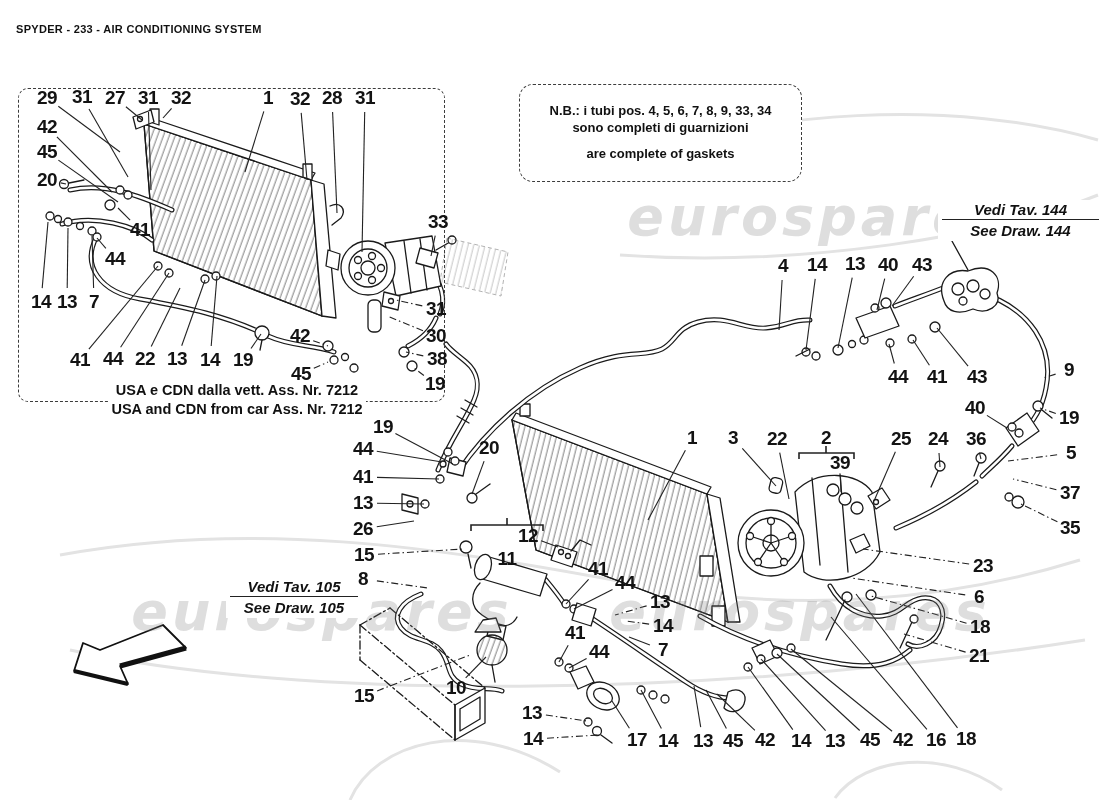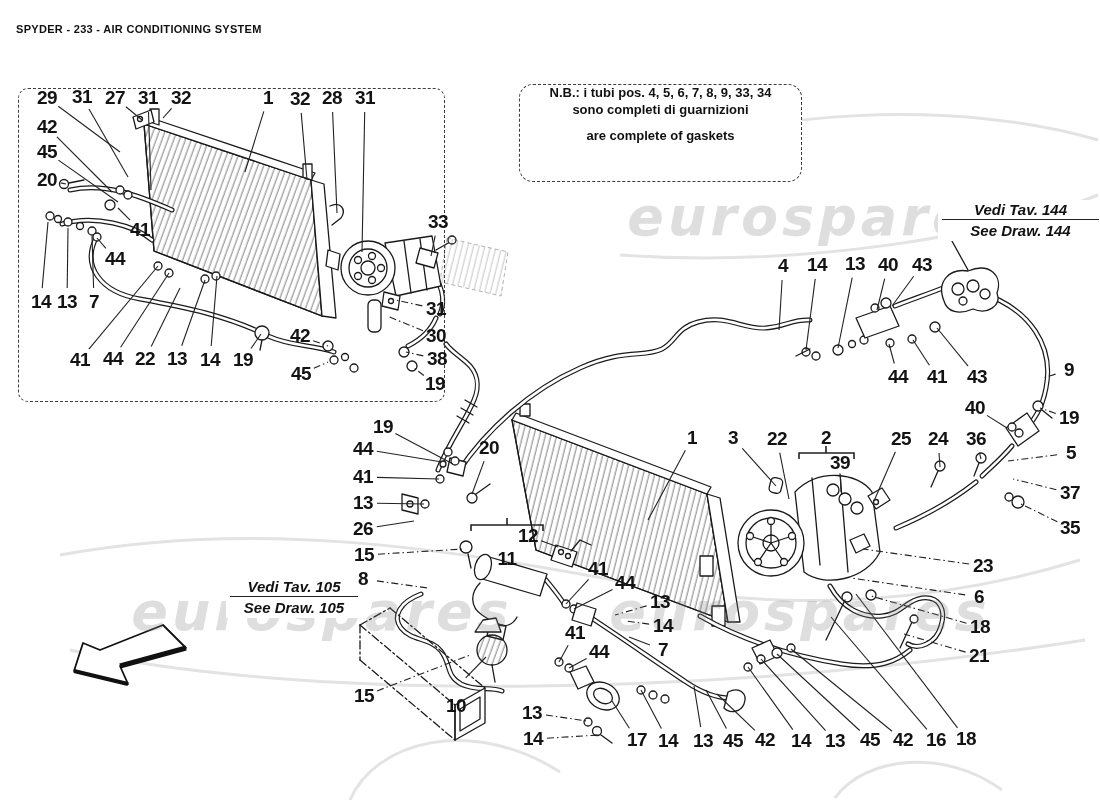--- a/index.html
+++ b/index.html
@@ -6,21 +6,21 @@
   body{width:1100px;height:800px;position:relative;overflow:hidden;
        font-family:"Liberation Sans",sans-serif;}
   .stage{position:absolute;inset:0;}
   svg.art{position:absolute;left:0;top:0;z-index:1;}
   .page-title{position:absolute;left:16px;top:23px;font-size:11px;font-weight:bold;
        letter-spacing:.3px;color:#111;z-index:6;}
   .bigbox{position:absolute;left:18px;top:88px;width:425px;height:312px;
        border:1.6px dashed #3c3c3c;border-radius:10px;z-index:2;}
   .notebox{position:absolute;left:519px;top:84px;width:281px;height:96px;
        border:1.6px dashed #3c3c3c;border-radius:14px;z-index:6;background:#fff;
-       display:flex;flex-direction:column;justify-content:flex-start;align-items:center;
+       display:flex;flex-direction:column;justify-content:center;align-items:center;
        font-size:13px;font-weight:bold;color:#111;line-height:1.3;text-align:center;}
   .notebox .gap{height:9px;}
   .ref{position:absolute;z-index:6;background:#fff;text-align:center;
        font-size:15px;font-weight:bold;font-style:italic;color:#111;line-height:1.15;
        padding:1px 4px;}
   .ref .sep{border-top:1.7px solid #222;margin:1px 0 2px 0;}
   .ref144{left:938px;top:200px;width:157px;}
   .ref105{left:226px;top:577px;width:128px;}
   .inset-caption{position:absolute;left:108px;top:381px;width:258px;z-index:6;
        background:#fff;text-align:center;font-size:14.5px;font-weight:bold;color:#111;
@@ -419,20 +419,22 @@
     <div>See Draw. 144</div>
   </div>
 
   <div class="ref ref105">
     <div>Vedi Tav. 105</div>
     <div class="sep"></div>
     <div>See Draw. 105</div>
   </div>
 
   <div class="inset-caption">
+    <div>USA e CDN dalla vett. Ass. Nr. 7212</div>
+    <div>USA and CDN from car Ass. Nr. 7212</div>
   </div>
 
   <div id="callout-layer">
       <div class="callout" style="left: 47px; top: 98px;">29</div>
       <div class="callout" style="left: 82px; top: 97px;">31</div>
       <div class="callout" style="left: 115px; top: 98px;">27</div>
       <div class="callout" style="left: 148px; top: 98px;">31</div>
       <div class="callout" style="left: 181px; top: 98px;">32</div>
       <div class="callout" style="left: 268px; top: 98px;">1</div>
       <div class="callout" style="left: 300px; top: 99px;">32</div>
@@ -491,21 +493,21 @@
       <div class="callout" style="left: 489px; top: 448px;">20</div>
       <div class="callout" style="left: 507px; top: 511px; margin-top: 48px;">11</div>
       <div class="callout" style="left: 528px; top: 536px;">12</div>
       <div class="callout" style="left: 598px; top: 569px;">41</div>
       <div class="callout" style="left: 625px; top: 583px;">44</div>
       <div class="callout" style="left: 660px; top: 602px;">13</div>
       <div class="callout" style="left: 663px; top: 626px;">14</div>
       <div class="callout" style="left: 663px; top: 650px;">7</div>
       <div class="callout" style="left: 575px; top: 633px;">41</div>
       <div class="callout" style="left: 599px; top: 652px;">44</div>
-      <div class="callout" style="left: 456px; top: 688px; margin-top: 18px;">10</div>
+      <div class="callout" style="left: 456px; top: 688px;">10</div>
       <div class="callout" style="left: 364px; top: 696px;">15</div>
       <div class="callout" style="left: 532px; top: 713px;">13</div>
       <div class="callout" style="left: 533px; top: 739px;">14</div>
       <div class="callout" style="left: 983px; top: 566px;">23</div>
       <div class="callout" style="left: 979px; top: 597px;">6</div>
       <div class="callout" style="left: 980px; top: 627px;">18</div>
       <div class="callout" style="left: 979px; top: 656px;">21</div>
       <div class="callout" style="left: 637px; top: 740px;">17</div>
       <div class="callout" style="left: 668px; top: 741px;">14</div>
       <div class="callout" style="left: 703px; top: 741px;">13</div>

